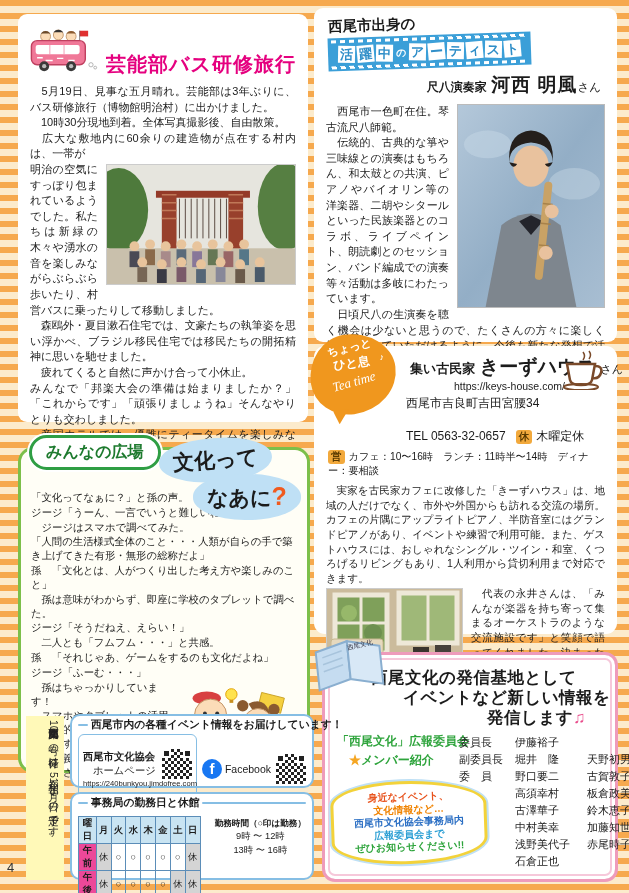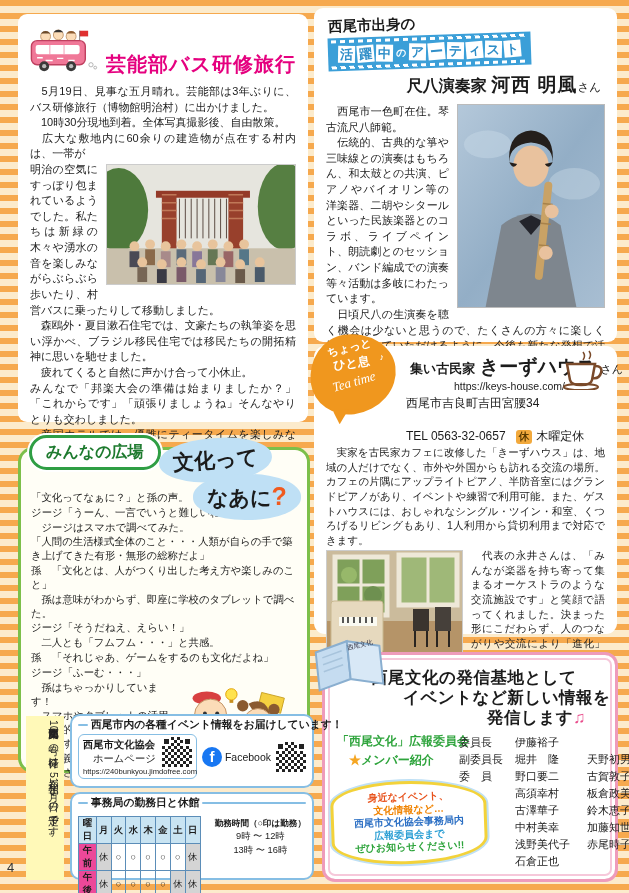--- a/index.html
+++ b/index.html
@@ -24,21 +24,21 @@
   .strip{position:relative;background:#3B9FD8;display:inline-flex;align-items:center;gap:2px;
          padding:8px 10px;transform:rotate(-2deg);margin:0 0 2px 2px;}
   .strip::before,.strip::after{content:"";position:absolute;left:3px;right:3px;height:3px;
          background:repeating-linear-gradient(90deg,#fff 0 5px,transparent 5px 9px);}
   .strip::before{top:2px;} .strip::after{bottom:2px;}
   .fchar{background:#fff;color:#2F8EC8;font-weight:bold;width:17px;height:17px;font-size:13px;
          display:flex;align-items:center;justify-content:center;}
   .fchar:nth-child(odd){transform:rotate(3deg);} .fchar:nth-child(even){transform:rotate(-3deg);}
   .fno{color:#fff;font-size:10px;font-weight:bold;padding:0 1px;}
   .artist-name-row{text-align:right;margin:2px 4px 6px 0;}
-  .artist-role{font-weight:bold;font-size:16px;}
+  .artist-role{font-weight:bold;font-size:12px;}
   .artist-name{font-weight:bold;font-size:19px;letter-spacing:1px;}
   .artist-hon{font-size:11.5px;}
   .portrait{float:right;width:146px;height:202px;margin:0 0 4px 8px;border:1px solid #bbb;}
 
   
   #card-keys{left:314px;top:346px;width:303px;height:288px;padding:8px 12px;border-radius:11px;}
   .tea-badge{position:absolute;left:-4px;top:-12px;width:86px;height:80px;background:#F0971E;
      border-radius:46% 54% 55% 45% / 55% 48% 52% 45%;transform:rotate(-8deg);
      color:#fff;text-align:center;padding-top:6px;box-sizing:border-box;}
   .tea-badge::after{content:"";position:absolute;left:18px;bottom:-8px;width:16px;height:14px;
@@ -100,21 +100,21 @@
 
   
   .v-strip{position:absolute;left:26px;top:716px;width:38px;height:164px;background:#FFF9B8;
       writing-mode:vertical-rl;font-size:10.5px;line-height:1.7;padding:4px 2px;box-sizing:border-box;color:#222;}
   .blue-box{position:absolute;background:#fff;border:2px solid #86BEE4;border-radius:10px;box-sizing:border-box;padding:2px 6px;}
   #events-box{left:70px;top:714px;width:244px;height:74px;}
   #office-box{left:70px;top:792px;width:244px;height:88px;}
   .bb-title{display:flex;align-items:center;font-weight:bold;font-size:10.8px;white-space:nowrap;}
   .bb-line{height:2px;background:#86BEE4;border-radius:2px;flex:none;}
   .events-row{display:flex;align-items:center;gap:5px;margin-top:2px;}
-  .inner-box{border:1.5px solid #86BEE4;border-radius:6px;padding:2px 4px;display:grid;
+  .inner-box{border:1.5px solid #86BEE4;border-radius:6px;padding:14px 4px;display:grid;
       grid-template-columns:1fr auto;align-items:center;}
   .org1{font-weight:bold;font-size:10.3px;white-space:nowrap;}
   .org2{font-size:10.3px;margin-left:10px;white-space:nowrap;}
   .org-url{grid-column:1 / 3;font-size:7.6px;white-space:nowrap;}
   .qr{width:30px;height:30px;background:repeating-conic-gradient(#222 0% 25%,#fff 0% 50%) 0 0/6px 6px;
       position:relative;flex:none;}
   .qr::before,.qr::after{content:"";position:absolute;width:9px;height:9px;background:#222;
       box-shadow:inset 0 0 0 2px #fff;}
   .qr::before{left:0;top:0;} .qr::after{right:0;top:0;}
   .fb{display:flex;align-items:center;gap:3px;}
@@ -278,20 +278,23 @@
     <span class="keys-prefix">集い古民家</span>
     <span class="keys-name">きーずハウス</span>
     <span class="keys-hon">さん</span>
   </div>
   <div class="keys-url">https://keys-house.com/</div>
   <div class="keys-addr">西尾市吉良町吉田宮腰34</div>
   <div class="keys-telrow">
     <span>TEL 0563-32-0657</span>
     &nbsp;&nbsp;<span class="tag">休</span><span>木曜定休</span>
   </div>
+  <div class="keys-hours">
+    <span class="tag">営</span><span>カフェ：10〜16時　ランチ：11時半〜14時　ディナー：要相談</span>
+  </div>
   <div class="sm-txt">
     <p>　実家を古民家カフェに改修した「きーずハウス」は、地域の人だけでなく、市外や外国からも訪れる交流の場所。カフェの片隅にアップライトピアノ、半防音室にはグランドピアノがあり、イベントや練習で利用可能。また、ゲストハウスには、おしゃれなシングル・ツイン・和室、くつろげるリビングもあり、1人利用から貸切利用まで対応できます。</p>
     <svg class="photo-l" viewBox="0 0 135 104" preserveAspectRatio="none">
       <rect width="135" height="104" fill="#CBBB9C"></rect>
       <rect x="0" y="70" width="135" height="34" fill="#B59468"></rect>
       <rect x="8" y="6" width="52" height="58" fill="#7FA05A" stroke="#EEE8D8" stroke-width="5"></rect>
       <path d="M34 6 v58 M8 34 h52" stroke="#EEE8D8" stroke-width="3"></path>
       <circle cx="22" cy="24" r="8" fill="#97B86A"></circle>
         <circle cx="46" cy="44" r="9" fill="#6E9050"></circle>
       <rect x="72" y="4" width="58" height="50" fill="#9FB878" stroke="#EEE8D8" stroke-width="5"></rect>

